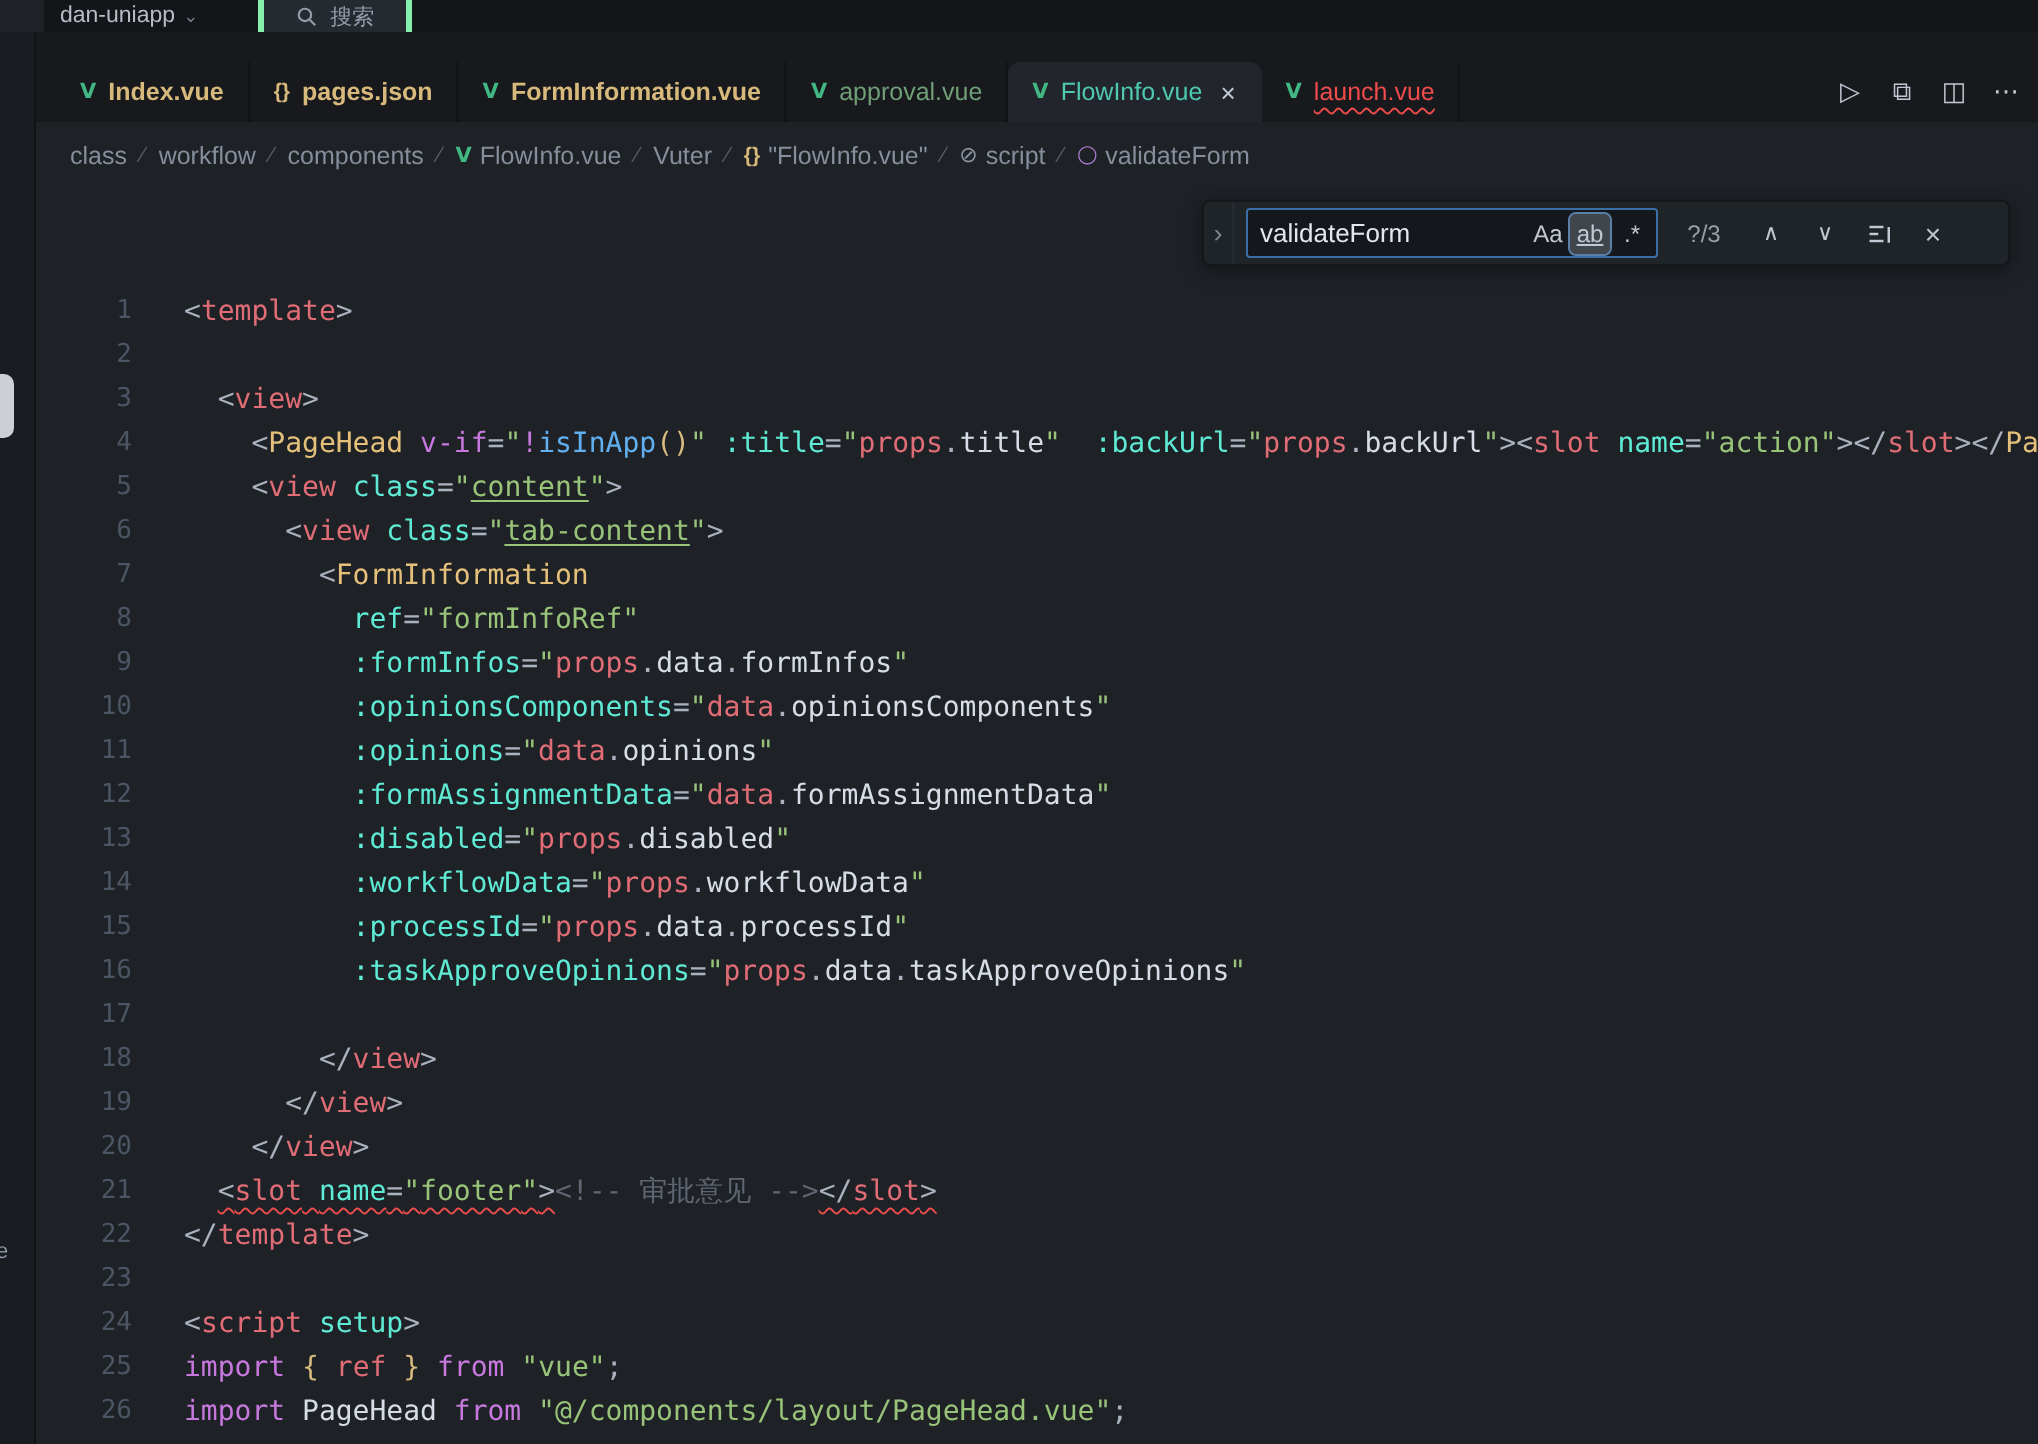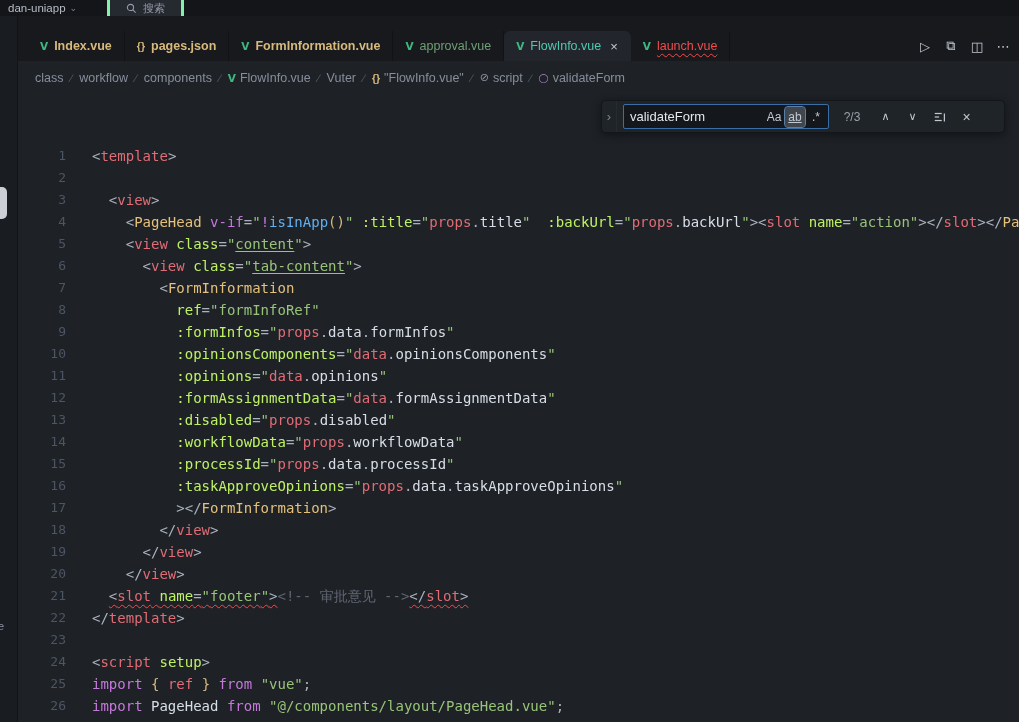--- a/index.html
+++ b/index.html
@@ -3,21 +3,21 @@
 <meta charset="utf-8">
 <style>
   * { box-sizing: border-box; margin: 0; padding: 0; }
   html,body { width:1019px; height:722px; overflow:hidden; }
   body {
     background:#1e2227;
     font-family:"Liberation Sans","DejaVu Sans",sans-serif;
     color:#abb2bf;
   }
   
-  .titlebar { height:16px; background:#131519; display:flex; align-items:center; padding-left:8px; }
+  .titlebar { height:16px; background:#131519; display:flex; align-items:center; padding-left:8px;margin-left:22px; }
   .ws-name { color:#b6bdc7; font-size:11.5px; }
   .ws-caret { color:#7c8490; font-size:9px; margin-left:4px; }
   .cmd-center { margin-left:30px; display:flex; align-items:center; gap:6px;
     background:#252a31; border:3px solid #86efac; border-radius:4px;
     height:29px; padding:0 16px; color:#939ba7; font-size:11px; }
   
   .main { display:flex; height:706px; }
   .leftstrip { width:18px; background:#191c21; border-right:1px solid #111317; position:relative; flex:none; }
   .strip-pill { position:absolute; left:0; top:171px; width:7px; height:32px; background:#ccd0d6; border-radius:0 5px 5px 0; }
   .strip-frag { position:absolute; left:-2px; top:604px; color:#8b93a0; font-size:11px; }
@@ -48,21 +48,21 @@
   
   .editor { flex:1; position:relative; overflow:hidden; background:#1e2227; }
   .code { padding-top:51px; }
   .code-line { display:flex; height:22px; line-height:22px; white-space:pre;
     font-family:"DejaVu Sans Mono",monospace; font-size:14px; }
   .ln { width:48px; text-align:right; color:#4c5564; flex:none; font-size:13px; }
   .cd { padding-left:26px; }
   .tk-p  { color:#abb2bf; }
   .tk-t  { color:#e06c75; }
   .tk-c  { color:#e5c07b; }
-  .tk-a  { color:#bef264; }
+  .tk-a  { color:#5eead4; }
   .tk-d  { color:#c678dd; }
   .tk-s  { color:#98c379; }
   .tk-su { color:#98c379; text-decoration:underline; text-underline-offset:2px; }
   .tk-x  { color:#e06c75; }
   .tk-m  { color:#d7dde6; }
   .tk-k  { color:#c678dd; }
   .tk-f  { color:#61afef; }
   .tk-b  { color:#d7ba7d; }
   .tk-cm { color:#5f6672; }
   .tk-sq { text-decoration:underline wavy #f14c4c; text-decoration-thickness:1px;
@@ -194,21 +194,21 @@
           <div class="code-line"><span class="ln">7</span><span class="cd">        <span class="tk-p">&lt;</span><span class="tk-c">FormInformation</span></span></div>
           <div class="code-line"><span class="ln">8</span><span class="cd">          <span class="tk-a">ref</span><span class="tk-p">=</span><span class="tk-s">"formInfoRef"</span></span></div>
           <div class="code-line"><span class="ln">9</span><span class="cd">          <span class="tk-a">:formInfos</span><span class="tk-p">=</span><span class="tk-s">"</span><span class="tk-x">props</span><span class="tk-p">.</span><span class="tk-m">data</span><span class="tk-p">.</span><span class="tk-m">formInfos</span><span class="tk-s">"</span></span></div>
           <div class="code-line"><span class="ln">10</span><span class="cd">          <span class="tk-a">:opinionsComponents</span><span class="tk-p">=</span><span class="tk-s">"</span><span class="tk-x">data</span><span class="tk-p">.</span><span class="tk-m">opinionsComponents</span><span class="tk-s">"</span></span></div>
           <div class="code-line"><span class="ln">11</span><span class="cd">          <span class="tk-a">:opinions</span><span class="tk-p">=</span><span class="tk-s">"</span><span class="tk-x">data</span><span class="tk-p">.</span><span class="tk-m">opinions</span><span class="tk-s">"</span></span></div>
           <div class="code-line"><span class="ln">12</span><span class="cd">          <span class="tk-a">:formAssignmentData</span><span class="tk-p">=</span><span class="tk-s">"</span><span class="tk-x">data</span><span class="tk-p">.</span><span class="tk-m">formAssignmentData</span><span class="tk-s">"</span></span></div>
           <div class="code-line"><span class="ln">13</span><span class="cd">          <span class="tk-a">:disabled</span><span class="tk-p">=</span><span class="tk-s">"</span><span class="tk-x">props</span><span class="tk-p">.</span><span class="tk-m">disabled</span><span class="tk-s">"</span></span></div>
           <div class="code-line"><span class="ln">14</span><span class="cd">          <span class="tk-a">:workflowData</span><span class="tk-p">=</span><span class="tk-s">"</span><span class="tk-x">props</span><span class="tk-p">.</span><span class="tk-m">workflowData</span><span class="tk-s">"</span></span></div>
           <div class="code-line"><span class="ln">15</span><span class="cd">          <span class="tk-a">:processId</span><span class="tk-p">=</span><span class="tk-s">"</span><span class="tk-x">props</span><span class="tk-p">.</span><span class="tk-m">data</span><span class="tk-p">.</span><span class="tk-m">processId</span><span class="tk-s">"</span></span></div>
           <div class="code-line"><span class="ln">16</span><span class="cd">          <span class="tk-a">:taskApproveOpinions</span><span class="tk-p">=</span><span class="tk-s">"</span><span class="tk-x">props</span><span class="tk-p">.</span><span class="tk-m">data</span><span class="tk-p">.</span><span class="tk-m">taskApproveOpinions</span><span class="tk-s">"</span></span></div>
-          <div class="code-line"><span class="ln">17</span><span class="cd">          <span class="tk-p">&gt;&lt;/</span><span class="tk-c">FormInformation</span><span class="tk-p">&gt;</span></span></div>
+          <div class="code-line"><span class="ln">17</span></div>
           <div class="code-line"><span class="ln">18</span><span class="cd">        <span class="tk-p">&lt;/</span><span class="tk-t">view</span><span class="tk-p">&gt;</span></span></div>
           <div class="code-line"><span class="ln">19</span><span class="cd">      <span class="tk-p">&lt;/</span><span class="tk-t">view</span><span class="tk-p">&gt;</span></span></div>
           <div class="code-line"><span class="ln">20</span><span class="cd">    <span class="tk-p">&lt;/</span><span class="tk-t">view</span><span class="tk-p">&gt;</span></span></div>
           <div class="code-line"><span class="ln">21</span><span class="cd">  <span class="tk-p tk-sq">&lt;</span><span class="tk-t tk-sq">slot</span><span class="tk-p tk-sq"> </span><span class="tk-a tk-sq">name</span><span class="tk-p tk-sq">=</span><span class="tk-s tk-sq">"</span><span class="tk-su tk-sq">footer</span><span class="tk-s tk-sq">"</span><span class="tk-p tk-sq">&gt;</span><span class="tk-cm">&lt;!-- 审批意见 --&gt;</span><span class="tk-p tk-sq">&lt;/</span><span class="tk-t tk-sq">slot</span><span class="tk-p tk-sq">&gt;</span></span></div>
           <div class="code-line"><span class="ln">22</span><span class="cd"><span class="tk-p">&lt;/</span><span class="tk-t">template</span><span class="tk-p">&gt;</span></span></div>
           <div class="code-line"><span class="ln">23</span><span class="cd"></span></div>
           <div class="code-line"><span class="ln">24</span><span class="cd"><span class="tk-p">&lt;</span><span class="tk-t">script</span><span class="tk-p"> </span><span class="tk-a">setup</span><span class="tk-p">&gt;</span></span></div>
           <div class="code-line"><span class="ln">25</span><span class="cd"><span class="tk-k">import</span><span class="tk-p"> </span><span class="tk-b">{</span><span class="tk-p"> </span><span class="tk-x">ref</span><span class="tk-p"> </span><span class="tk-b">}</span><span class="tk-p"> </span><span class="tk-k">from</span><span class="tk-p"> </span><span class="tk-s">"vue"</span><span class="tk-p">;</span></span></div>
           <div class="code-line"><span class="ln">26</span><span class="cd"><span class="tk-k">import</span><span class="tk-p"> </span><span class="tk-m">PageHead</span><span class="tk-p"> </span><span class="tk-k">from</span><span class="tk-p"> </span><span class="tk-s">"@/components/layout/PageHead.vue"</span><span class="tk-p">;</span></span></div>
         </div>

